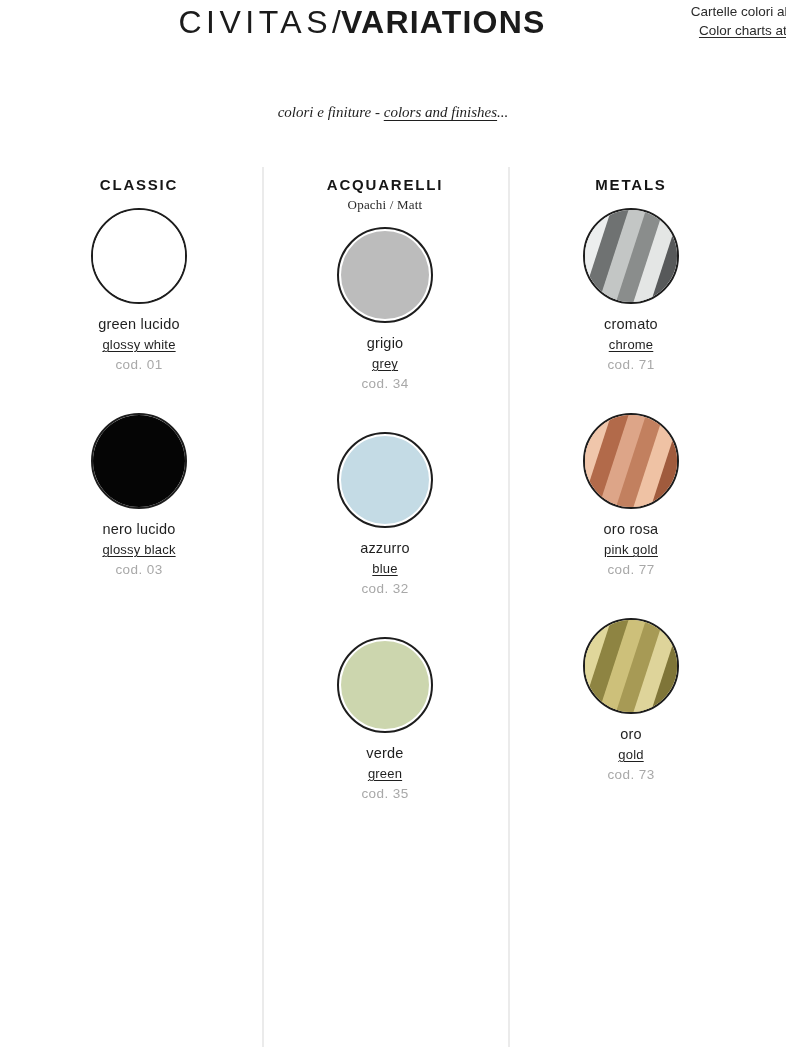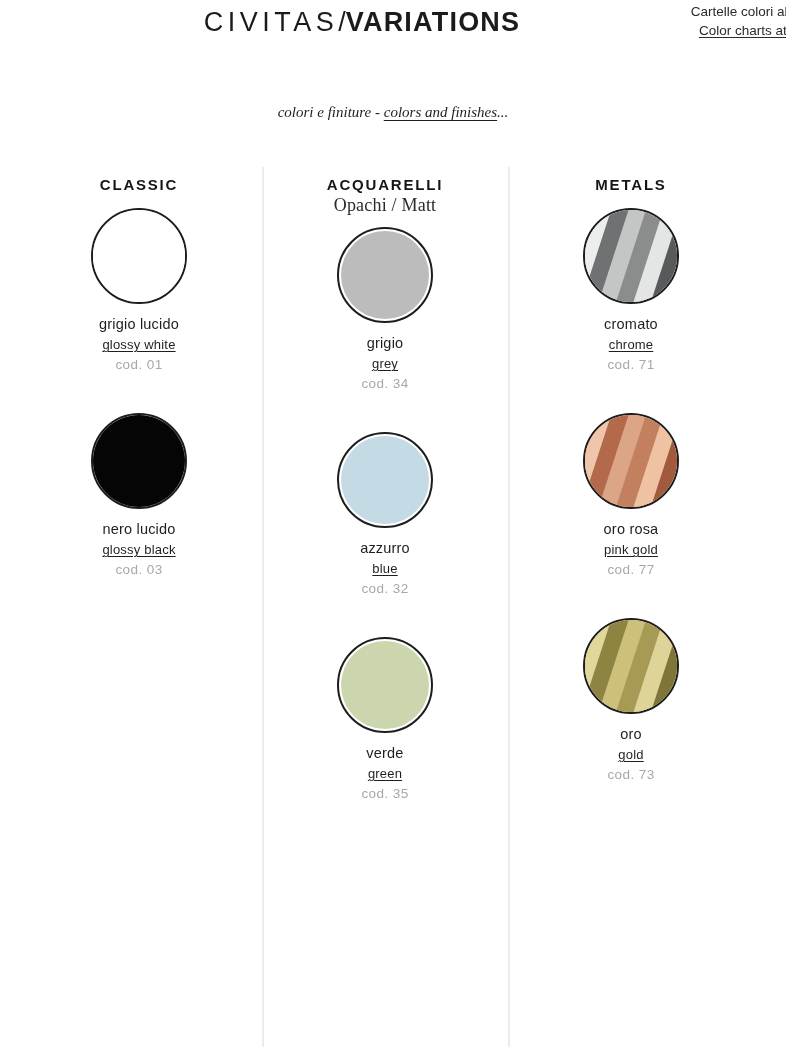--- a/index.html
+++ b/index.html
@@ -16,21 +16,21 @@
     color: #1b1b1b;
   }
 
   
   .brand-title {
     position: absolute;
     top: 6px;
     left: 0;
     width: 724px;
     text-align: center;
-    font-size: 27px;
+    font-size: 32px;
     line-height: 32px;
     letter-spacing: 2.6px;
     white-space: nowrap;
   }
   .brand-title .light { font-weight: 300; letter-spacing: 4.5px; }
   .brand-title .slash { font-weight: 400; color: #1b1b1b; letter-spacing: 0px;}
   .brand-title .bold  { font-weight: bold; letter-spacing: 1.2px; }
 
   .corner-note {
     position: absolute;
@@ -95,21 +95,21 @@
 
   .col-title {
     font-size: 15px;
     font-weight: bold;
     letter-spacing: 1.8px;
     color: #161616;
     line-height: 18px;
   }
   .col-sub {
     font-family: "Liberation Serif", serif;
-    font-size: 18px;
+    font-size: 13px;
     font-style: normal;
     color: #2a2a2a;
     letter-spacing: 0.2px;
     margin-top: 3px;
     line-height: 16px;
   }
 
   .swatch-list {
     margin-top: 14px;
   }
@@ -186,21 +186,21 @@
 <div class="columns" id="columns-root">
     <div class="column c0">
       <div class="col-title">CLASSIC</div>
       <div class="swatch-list">
         <div class="swatch">
           <div class="disc-wrap">
             <div class="disc-ring"></div>
             <div class="disc-fill nofill" style="background: rgb(255, 255, 255);"></div>
           </div>
           <div class="labels">
-            <div class="lab-it">grigio lucido</div>
+            <div class="lab-it">green lucido</div>
             <div class="lab-en">glossy white</div>
             <div class="lab-code">cod. 01</div>
           </div>
         </div>
         <div class="swatch">
           <div class="disc-wrap">
             <div class="disc-ring"></div>
             <div class="disc-fill tight" style="background: rgb(5, 5, 5);"></div>
           </div>
           <div class="labels">

